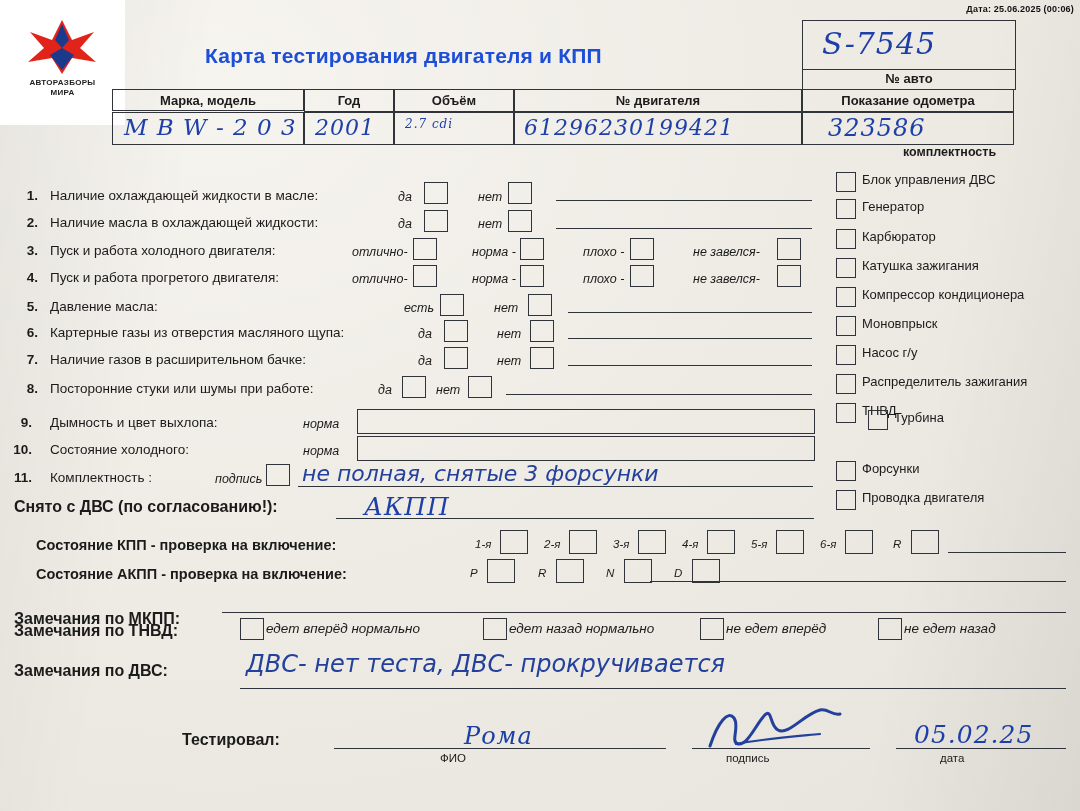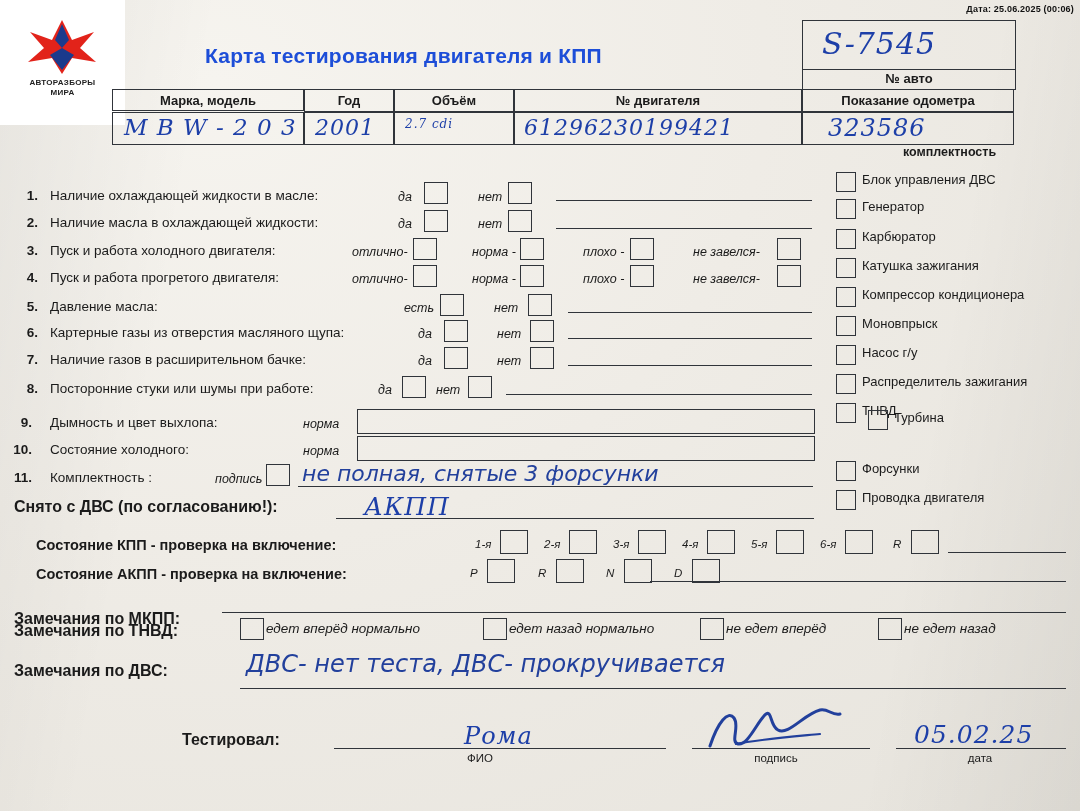--- a/index.html
+++ b/index.html
@@ -101,21 +101,21 @@
   .k-row{position:absolute;left:836px;width:230px;height:24px;}
   .k-box{position:absolute;left:0;top:2px;width:18px;height:18px;border:1.4px solid #30343a;}
   .k-lab{position:absolute;left:26px;top:2px;font-size:13px;color:#1b1b1b;white-space:nowrap;}
   .bold-lab{
     position:absolute;font-size:14.5px;font-weight:bold;color:#1b1b1b;white-space:nowrap;
   }
   .gearbox{position:absolute;width:26px;height:22px;border:1.4px solid #30343a;}
   .gearlab{position:absolute;font-size:11.5px;font-style:italic;color:#1b1b1b;}
   .remark-box{position:absolute;width:22px;height:20px;border:1.4px solid #30343a;}
   .remark-lab{position:absolute;font-size:13.5px;font-style:italic;color:#1b1b1b;white-space:nowrap;}
-  .footer-lab{position:absolute;font-size:11.5px;color:#1b1b1b;text-align:center;}
+  .footer-lab{position:absolute;font-size:11.5px;color:#1b1b1b;}
   .sig{position:absolute;}
 </style>
 </head>
 <body>
 
 <div class="paper"></div>
 
 <div class="date-stamp">Дата: 25.06.2025 (00:06)</div>
 
 <div class="logo-box">

